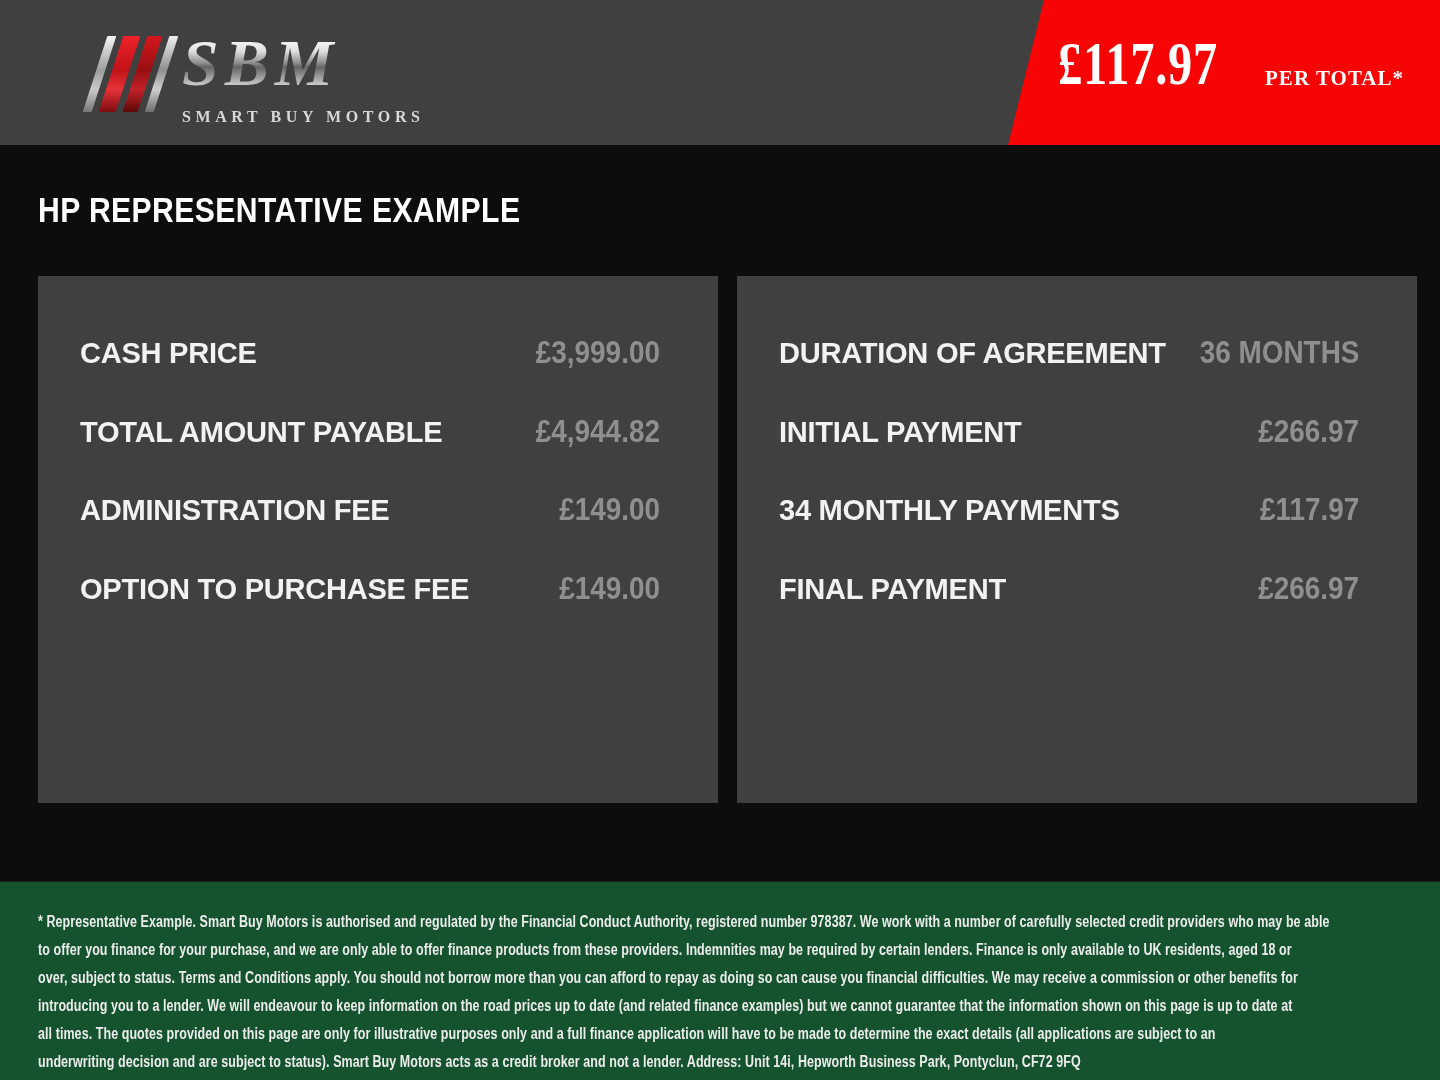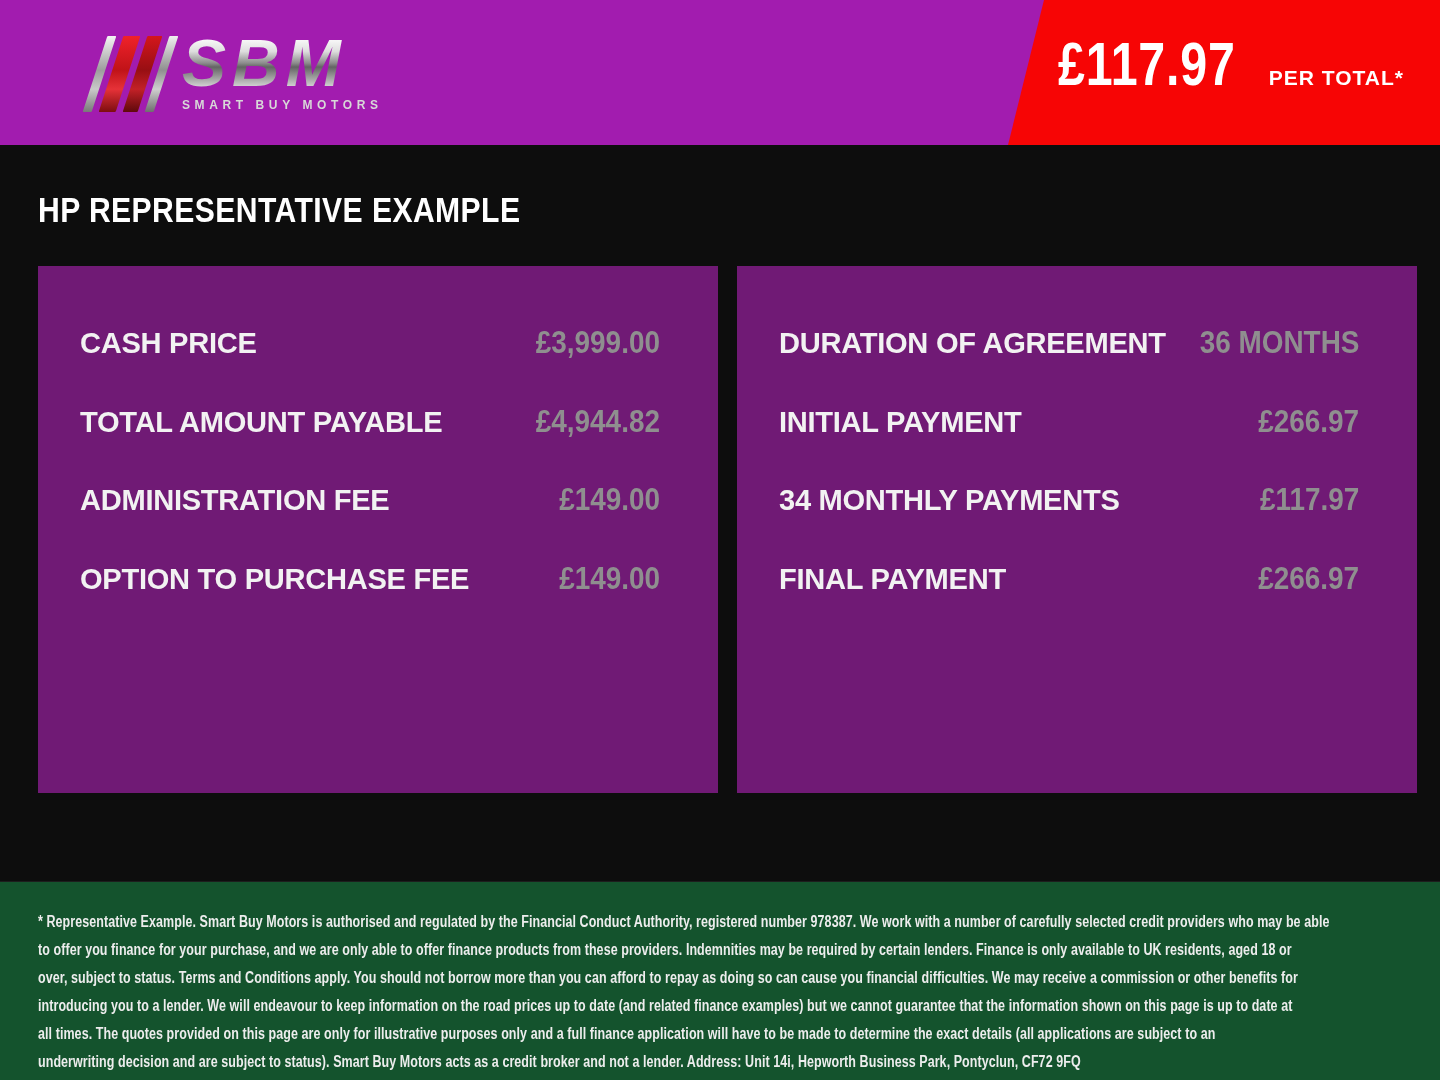--- a/index.html
+++ b/index.html
@@ -2,21 +2,21 @@
 <html><head>
 <meta charset="utf-8">
 <style>
   html,body{margin:0;padding:0;background:#000;}
   .canvas{
     position:relative;width:1440px;height:1080px;overflow:hidden;
     background:#0d0d0d;font-family:"Liberation Sans",sans-serif;
     -webkit-font-smoothing:antialiased;
   }
   
-  .header{position:absolute;top:0;left:0;width:1440px;height:145px;background:#a21caf;}
+  .header{position:absolute;top:0;left:0;width:1440px;height:145px;background:#404040;font-family:Liberation Serif, serif;}
   .banner{
     position:absolute;top:0;right:0;width:436px;height:145px;background:#f70505;
     clip-path:polygon(40px 0,100% 0,100% 100%,4px 100%);
   }
   .banner-amount{
     position:absolute;left:54px;top:28px;font-size:62px;font-weight:700;color:#fff;
     letter-spacing:1px;transform:scaleX(0.78);transform-origin:left top;white-space:nowrap;
   }
   .banner-suffix{
     position:absolute;right:36px;top:66px;font-size:21px;font-weight:700;color:#fff;
@@ -30,31 +30,31 @@
   .stripe.red1{width:17px;background:linear-gradient(180deg,#f0222a,#c01318 45%,#e63238 70%,#7d0d10);}
   .stripe.red2{width:15px;background:linear-gradient(180deg,#d4161c,#980f13 45%,#c22127 70%,#5f090b);}
   .stripe.silver2{width:9px;background:linear-gradient(180deg,#efefef,#8f8f8f 45%,#cfcfcf 70%,#6e6e6e);}
   .logo-text{display:flex;flex-direction:column;}
   .logo-sbm{
     font-size:66px;line-height:0.88;font-weight:700;font-style:italic;letter-spacing:6px;
     background:linear-gradient(180deg,#ffffff 4%,#dedede 30%,#8d8d8d 50%,#636363 57%,#f2f2f2 100%);
     -webkit-background-clip:text;background-clip:text;color:transparent;white-space:nowrap;
   }
   .logo-tagline{
-    font-size:12px;font-weight:700;color:#d8d8d8;letter-spacing:4.6px;margin-top:6px;
+    font-size:16px;font-weight:700;color:#d8d8d8;letter-spacing:4.6px;margin-top:16px;
     white-space:nowrap;
   }
   
   .heading{
     position:absolute;left:38px;top:190px;font-size:35px;font-weight:700;color:#ffffff;
     transform:scaleX(0.86);transform-origin:left top;white-space:nowrap;letter-spacing:0.5px;
   }
   
   .panel{
-    position:absolute;top:266px;height:527px;width:680px;background:#701a75;
+    position:absolute;top:276px;height:527px;width:680px;background:#404040;
     box-sizing:border-box;padding:38px 58px 18px 42px;
   }
   .panel.left{left:38px;}
   .panel.right{left:737px;}
   .row{height:78.5px;display:flex;justify-content:space-between;align-items:center;}
   .row .label{
     font-size:30px;font-weight:700;color:#f2f2f2;white-space:nowrap;letter-spacing:-0.3px;
     transform:scaleX(0.97);transform-origin:left center;
   }
   .row .value{

